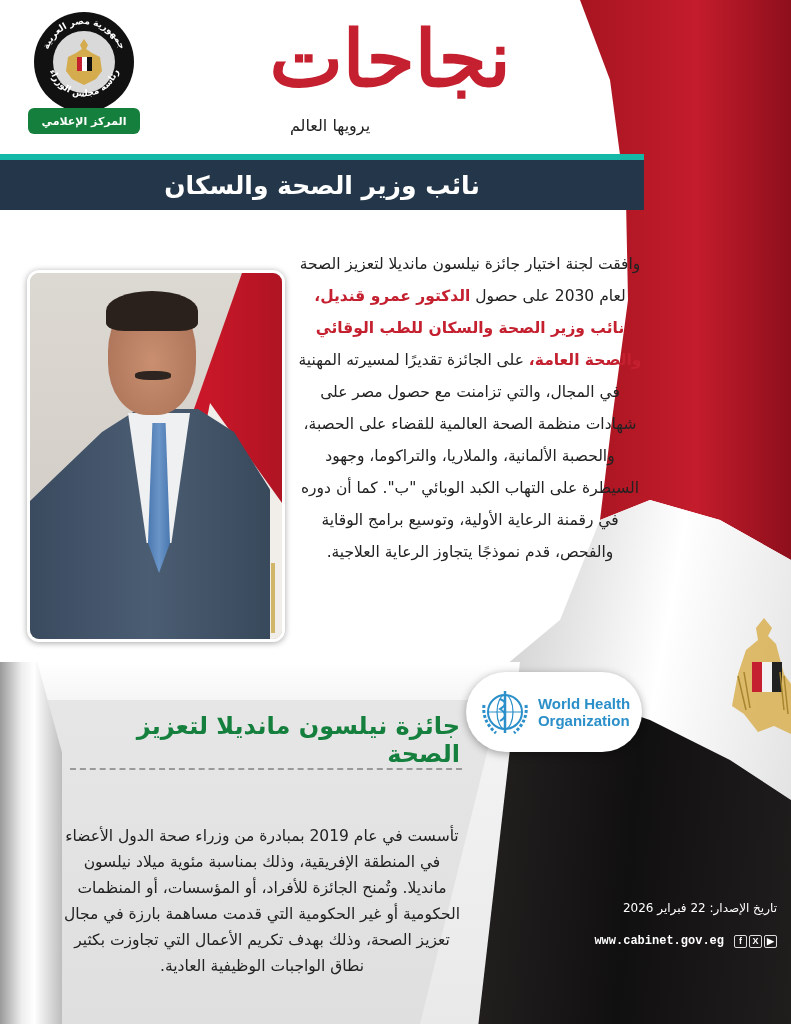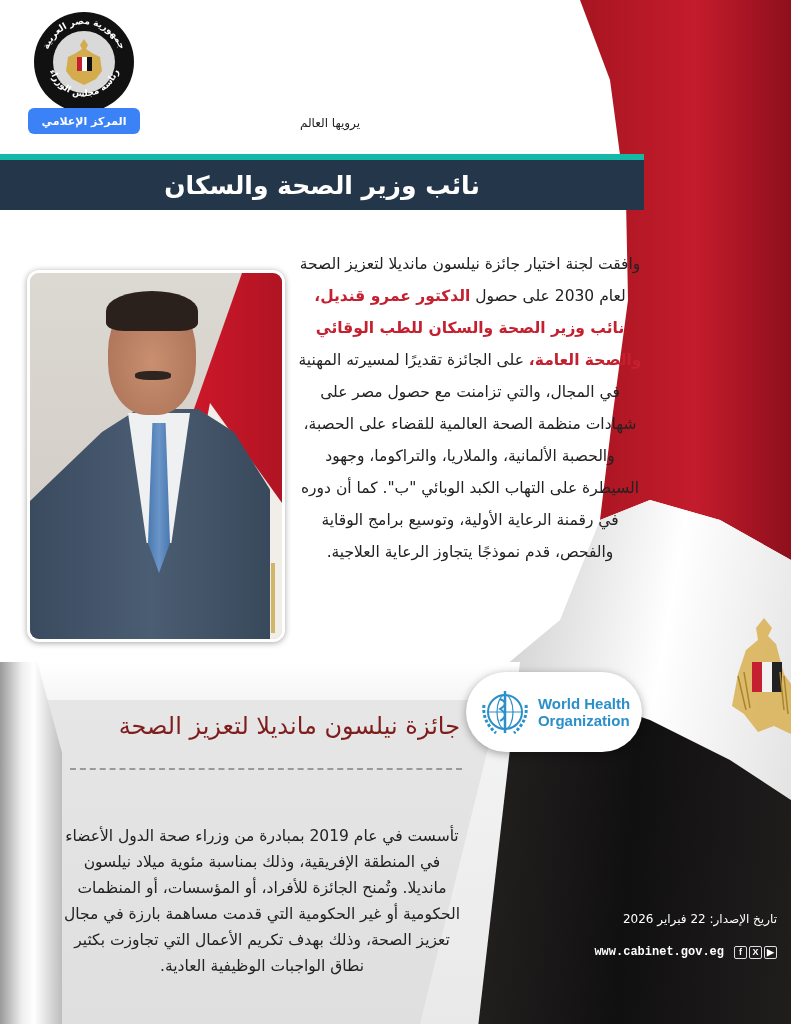--- a/index.html
+++ b/index.html
@@ -30,34 +30,34 @@
     }
     .logo-ring {
       position: absolute; left: 6px; top: 0; width: 100px; height: 100px; border-radius: 50%;
       background: #111; display: flex; align-items: center; justify-content: center;
     }
     .logo-inner {
       width: 62px; height: 62px; border-radius: 50%; background: #d9d9d9;
       display: flex; align-items: center; justify-content: center;
     }
     .logo-ribbon {
-      position: absolute; left: 0; top: 96px; width: 112px; height: 26px; background: #3b82f6;
+      position: absolute; left: 0; top: 96px; width: 112px; height: 26px; background: #15803d;
       border-radius: 6px; color: #fff; font-size: 11px; font-weight: bold;
       display: flex; align-items: center; justify-content: center;
     }
     .logo-arc-text { position: absolute; left: 0; top: 0; width: 112px; height: 100px; }
 
     .brand { position: absolute; left: 250px; top: 4px; width: 280px; height: 140px; z-index: 2; text-align: center; }
     .brand-title {
       font-family: "DejaVu Serif", serif; font-size: 78px; font-weight: bold; color: #c4202f;
       line-height: 110px; letter-spacing: -1px;
     }
     .brand-sub {
       position: absolute; left: 0; top: 112px; width: 160px; text-align: center;
-      font-size: 12px; color: #222; font-family: "DejaVu Sans", sans-serif;
+      font-size: 16px; color: #222; font-family: "DejaVu Sans", sans-serif;
     }
 
     .title-bar {
       position: absolute; left: 0; top: 154px; width: 644px; height: 56px; background: #24374a;
       display: flex; align-items: center; justify-content: center; z-index: 2;
       border-top: 6px solid #14b8a6;
     }
     .title-bar span { color: #fff; font-size: 25px; font-weight: bold; }
 
     
@@ -104,37 +104,37 @@
     .who-badge {
       position: absolute; left: 466px; top: 672px; width: 176px; height: 80px; z-index: 4;
       background: #fff; border-radius: 40px; box-shadow: 0 2px 8px rgba(0,0,0,0.35);
       display: flex; align-items: center; justify-content: center; gap: 6px; direction: ltr;
     }
     .who-emblem { width: 54px; height: 54px; }
     .who-text { color: #2b8fc9; font-weight: bold; font-size: 15px; line-height: 17px; text-align: left; font-family: "Liberation Sans", sans-serif; }
 
     .award-title {
       position: absolute; left: 60px; top: 712px; width: 400px; z-index: 4;
-      text-align: right; color: #7f1d1d; font-size: 24px; font-weight: normal;
+      text-align: right; color: #15803d; font-size: 24px; font-weight: bold;
     }
     .dash-line {
       position: absolute; left: 70px; top: 768px; width: 392px; height: 0; z-index: 4;
       border-top: 2px dashed #9a9a9a;
     }
     .award-text {
       position: absolute; left: 62px; top: 780px; width: 400px; z-index: 4;
       text-align: center; font-size: 15.5px; line-height: 26px; color: #222; margin-top: 43px;
     }
 
     
     .footer {
       position: absolute; right: 14px; top: 894px; width: 260px; z-index: 4; text-align: right; color: #fff;
     }
     .footer .source { font-size: 12px; font-weight: bold; line-height: 20px; }
-    .footer .date { font-size: 12px; line-height: 20px; margin-top: 15px; }
+    .footer .date { font-size: 12px; line-height: 20px; margin-top: 4px; }
     .footer .web-row { display: flex; align-items: center; justify-content: flex-start; gap: 10px; margin-top: 16px; direction: rtl; }
     .social { display: flex; gap: 2px; direction: ltr; }
     .social span {
       width: 13px; height: 13px; border: 1px solid #ddd; border-radius: 2px;
       font-size: 9px; line-height: 11px; text-align: center; color: #fff; font-family: "Liberation Sans", sans-serif; font-weight: bold;
     }
     .website { font-family: Liberation Mono, monospace; font-size: 12px; font-weight: bold; direction: ltr; text-align: right; }
 
     .eagle-right {
       position: absolute; left: 724px; top: 614px; width: 67px; height: 130px; z-index: 2;
@@ -180,20 +180,21 @@
       <path id="arcTop" d="M18 50 A38 38 0 0 1 94 50"></path>
       <path id="arcBot" d="M22 60 A36 36 0 0 0 90 60"></path>
     </defs>
     <text font-size="9" fill="#fff" font-family="DejaVu Sans, sans-serif" font-weight="bold"><textPath href="#arcTop" startOffset="50%" text-anchor="middle" id="arcTopText">جمهورية مصر العربية</textPath></text>
     <text font-size="9" fill="#fff" font-family="DejaVu Sans, sans-serif" font-weight="bold"><textPath href="#arcBot" startOffset="50%" text-anchor="middle" id="arcBotText">رئاسة مجلس الوزراء</textPath></text>
   </svg>
   <div class="logo-ribbon">المركز الإعلامي</div>
 </div>
 
 <div class="brand">
+  <div class="brand-title">نجاحات</div>
   <div class="brand-sub">يرويها العالم</div>
 </div>
 
 <div class="title-bar">
   <span>نائب وزير الصحة والسكان</span>
 </div>
 
 <div class="photo" title="صورة الدكتور عمرو قنديل">
   <div class="wall"></div>
   <div class="pflag-red"></div>

